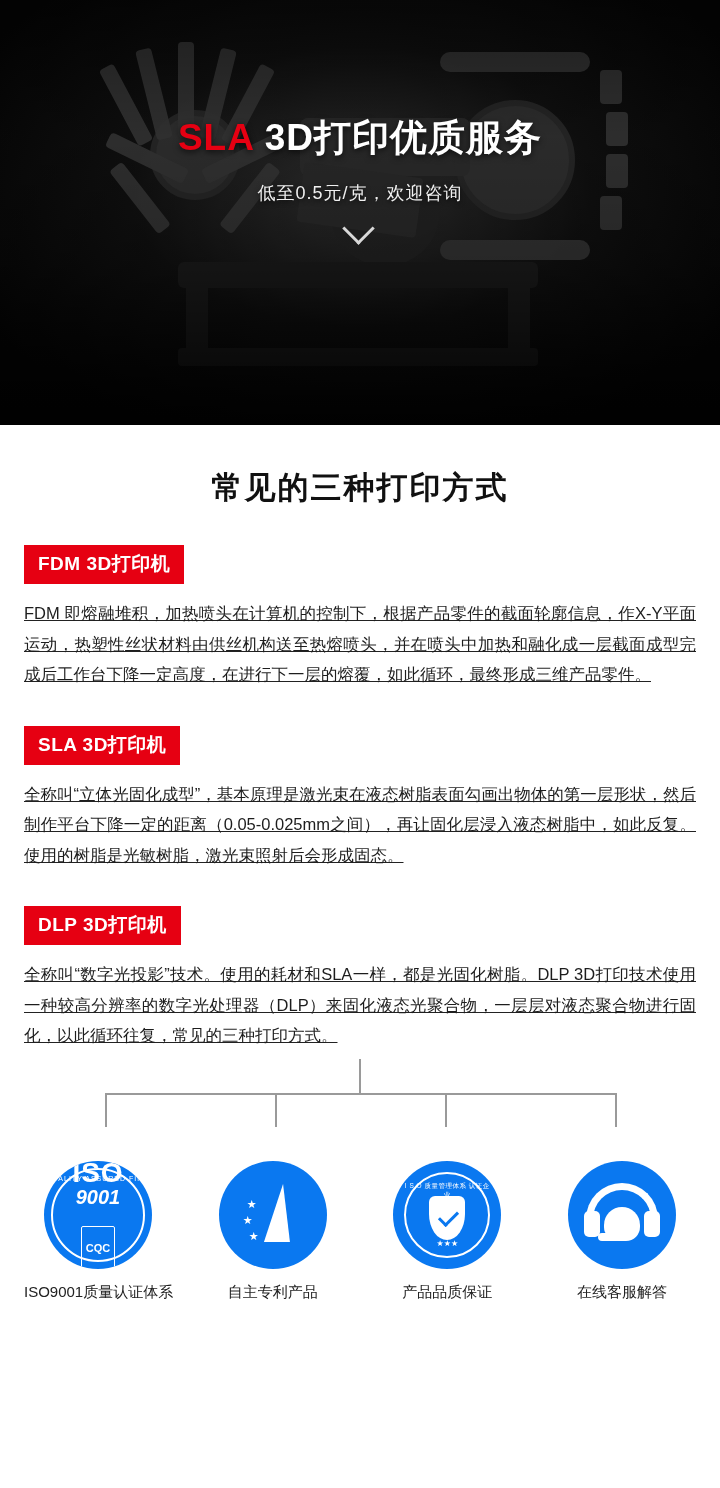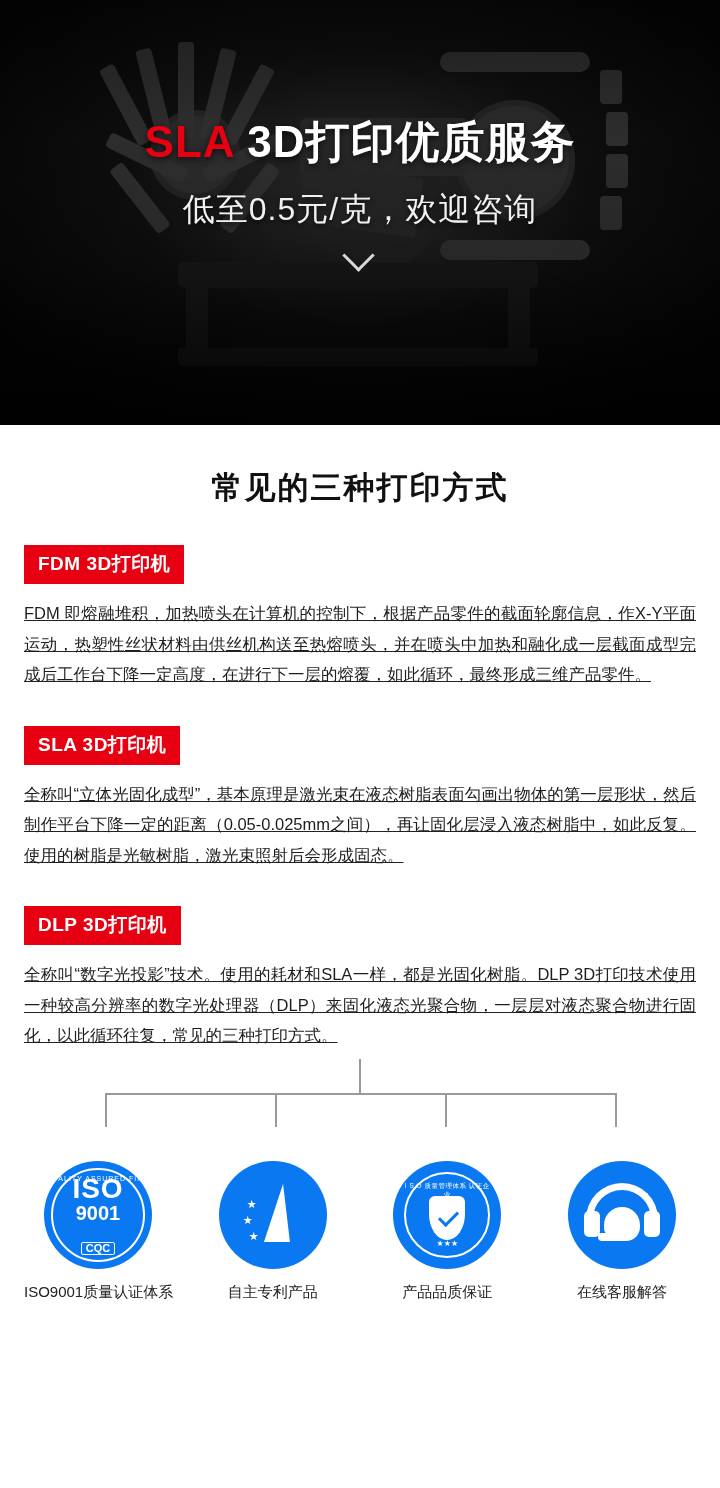--- a/index.html
+++ b/index.html
@@ -31,31 +31,31 @@
     position:absolute; inset:0;
     background:linear-gradient(to bottom, rgba(0,0,0,0.45) 0%, rgba(0,0,0,0.18) 32%, rgba(0,0,0,0.30) 62%, rgba(0,0,0,0.85) 100%);
   }
   .hero-text {
     position:absolute;
     left:0; right:0; top:118px;
     text-align:center;
     z-index:5;
   }
   .hero-title {
-    font-size:44px;
+    font-size:37px;
     font-weight:bold;
     color:#ffffff;
     letter-spacing:1px;
     line-height:1.1;
     text-shadow:0 2px 6px rgba(0,0,0,0.7);
   }
   .hero-title .accent { color:#e60012; }
   .hero-sub {
     margin-top:22px;
-    font-size:32px;
+    font-size:18px;
     color:#f0f0f0;
     letter-spacing:1px;
     text-shadow:0 2px 5px rgba(0,0,0,0.7);
   }
   .hero-chevron {
     margin:12px auto 0;
     width:34px; height:20px;
     position:relative;
   }
   .hero-chevron:before{
@@ -179,22 +179,22 @@
     border:2px solid #ffffff;
   }
   .iso-text {
     position:relative;
     color:#fff;
     text-align:center;
     line-height:1.05;
     font-weight:bold;
   }
   .iso-text .l1 { font-size:28px; letter-spacing:1px; }
-  .iso-text .l2 { font-size:20px; }
-  .iso-text .l3 { font-size:11px; margin-top:18px; border:1px solid #fff; display:inline-block; padding:0 4px; border-radius:2px;text-align:right;}
+  .iso-text .l2 { font-size:20px;font-style:italic; }
+  .iso-text .l3 { font-size:11px; margin-top:18px; border:1px solid #fff; display:inline-block; padding:16px 4px; border-radius:2px;text-align:right;}
   .iso-arc-top, .iso-arc-bot {
     position:absolute;
     left:0; right:0;
     font-size:7px;
     color:#fff;
     letter-spacing:1px;
     text-align:center;
   }
   .iso-arc-top { top:14px; }
 

